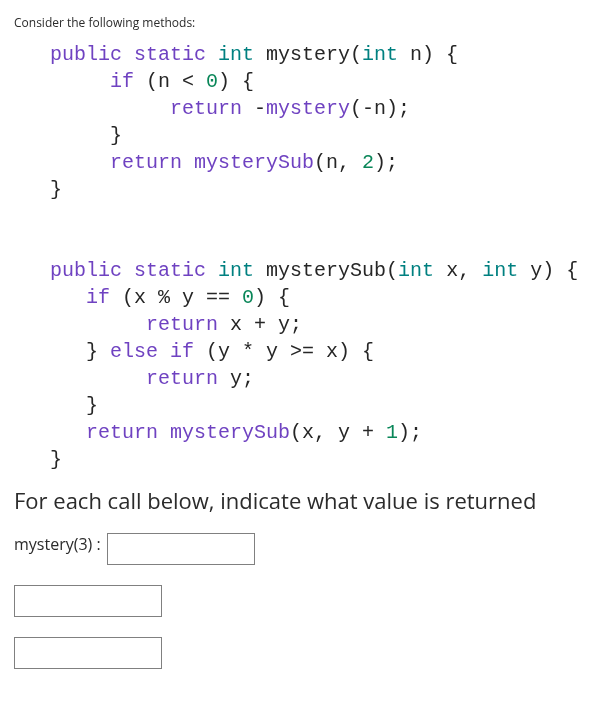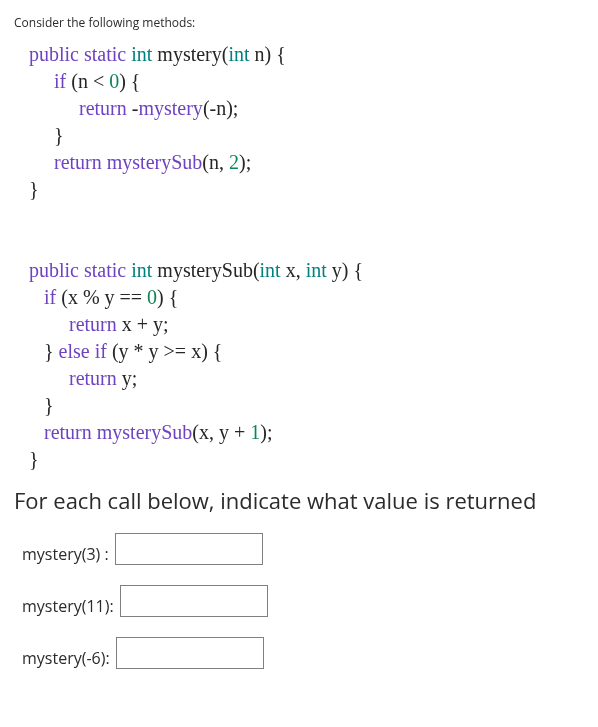--- a/index.html
+++ b/index.html
@@ -13,21 +13,21 @@
     color: #262626;
     background: #ffffff;
     width: 598px;
   }
   .intro {
     margin-bottom: 10px;
     font-size: 12px;
     color: #2b2b2b;
   }
   .code-block {
-    font-family: Liberation Serif, serif;
+    font-family: Liberation Mono, monospace;
     font-size: 20px;
     white-space: pre;
     line-height: 1.35;
     margin: 4px 0 12px 0;
   }
   .kw {
     color: #6f42c1;
   }
   .call {
     color: #6f42c1;
@@ -41,22 +41,22 @@
   .pln {
     color: #262626;
   }
   .pageText {
     margin: 6px 0 18px 0;
     font-size: 22px;
     color: #2b2b2b;
   }
   .answer-row {
     display: flex;
-    align-items: flex-end;
-    margin: 16px 0 20px 8px;
+    align-items: flex-start;
+    margin: 16px 0 20px 0;
   }
   .answer-label {
     font-size: 16px;
     color: #2b2b2b;
     margin-right: 6px;
   }
   input.ans {
     width: 148px;
     height: 32px;
     border: 1px solid #808080;
@@ -89,20 +89,18 @@
 </div>
 
 <div class="pageText">For each call below, indicate what value is returned</div>
 
 <div class="answer-row">
   <span class="answer-label">mystery(3) :</span>
   <input type="text" class="ans" value="" style="">
 </div>
 
 <div class="answer-row">
-  <span class="answer-label">mystery(11):</span>
   <input type="text" class="ans" value="" style="">
 </div>
 
 <div class="answer-row">
-  <span class="answer-label">mystery(-6):</span>
   <input type="text" class="ans" value="" style="">
 </div>
 
 </body></html>

